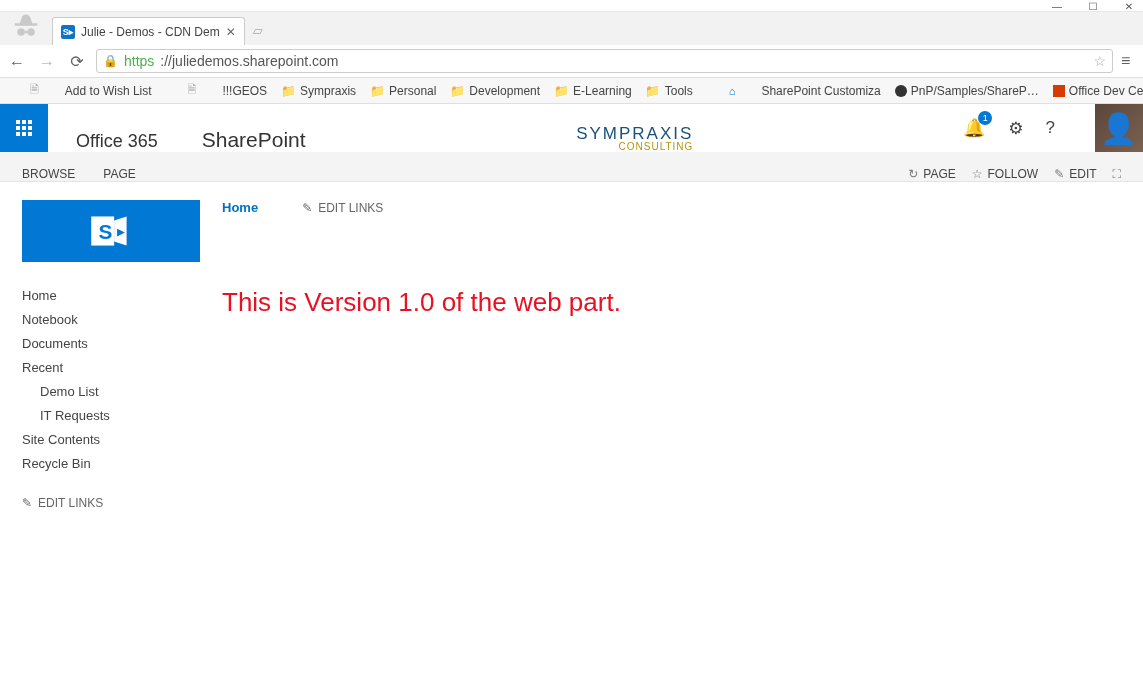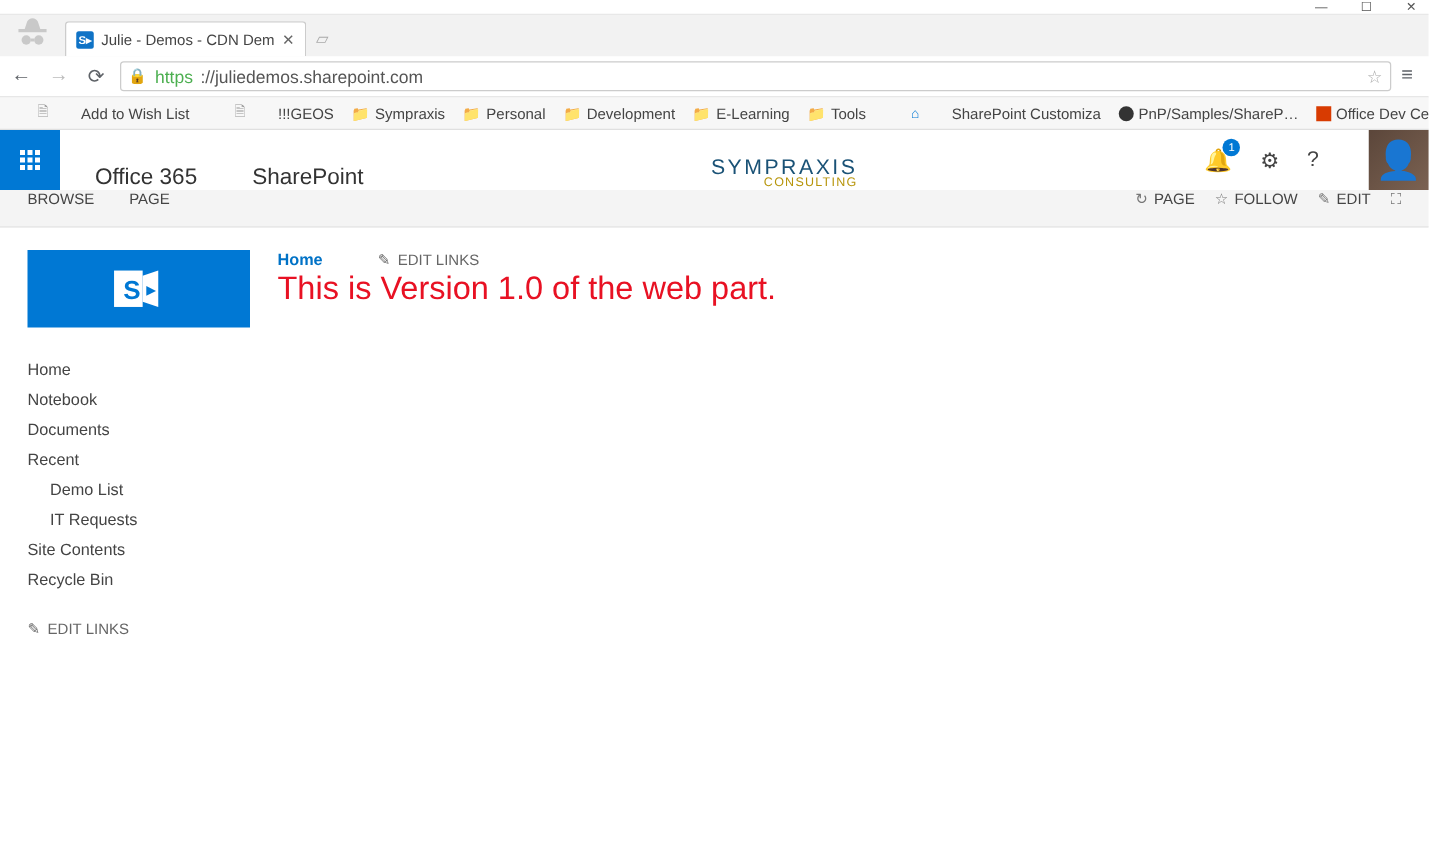--- a/index.html
+++ b/index.html
@@ -37,32 +37,32 @@
   .bookmark .page { color: #999; font-size: 11px; }
   .bookmark .gh { width:12px; height:12px; background:#333; border-radius:50%; }
   .bookmark .od { width:12px; height:12px; background:#d83b01; }
   
   
   .suitebar { height: 48px; display: flex; align-items: flex-end; background: #fff; }
   .waffle { width: 48px; height: 48px; background: #0078d4; display: flex; align-items: center; justify-content: center; color: #fff; }
   .waffle-grid { display: grid; grid-template-columns: repeat(3, 4px); gap: 2px; }
   .waffle-grid span { width: 4px; height: 4px; background: #fff; }
   .brand { font-size: 18px; color: #333; margin-left: 28px; font-weight: 400; }
-  .app-name { font-size: 18px; color: #333; margin-left: 44px; }
+  .app-name { font-size: 21px; color: #333; margin-left: 44px; }
   .logo { margin-left: auto; margin-right: auto; text-align:center; line-height:1; }
   .logo .l1 { font-size: 17px; color: #1a5276; letter-spacing: 2px; font-weight: 300; }
   .logo .l2 { font-size: 10px; color: #b7950b; letter-spacing: 1px; display:block; text-align:right; }
   .suite-actions { display: flex; align-items: center; gap: 22px; padding-right: 0; }
   .bell { position: relative; color: #333; font-size: 18px; }
   .bell .badge { position: absolute; top: -6px; right: -6px; width: 14px; height: 14px; border-radius: 50%; background: #0078d4; color: #fff; font-size: 9px; display: flex; align-items: center; justify-content: center; }
   .gear, .help { color: #444; font-size: 17px; }
   .avatar { width: 48px; height: 48px; background: linear-gradient(135deg,#5b463a,#7b6252); margin-left: 18px; display:flex; align-items:center; justify-content:center; font-size:30px; }
   
   
-  .ribbon { height: 30px; background: #f4f4f4; display: flex; align-items: flex-start; padding: 0 22px; border-bottom: 1px solid #e4e4e4; }
+  .ribbon { height: 30px; background: #f4f4f4; display: flex; align-items: flex-end; padding: 0 22px; border-bottom: 1px solid #e4e4e4; }
   .ribbon-left { display: flex; gap: 28px; font-size: 12px; color: #444; }
   .ribbon-right { margin-left: auto; display: flex; gap: 16px; font-size: 12px; color: #444; align-items: center; }
   .ribbon-right .ri { display: flex; align-items: center; gap: 5px; }
   .ribbon-right .ico { font-size: 12px; color: #777; }
   
   
   .page { display: flex; padding: 18px 22px; gap: 22px; }
   .leftcol { width: 178px; flex-shrink: 0; }
   .sitelogo { width: 178px; height: 62px; background: #0078d4; display: flex; align-items: center; justify-content: center; color: #fff; }
   .quicklaunch { margin-top: 26px; display: flex; flex-direction: column; gap: 9px; font-size: 13px; color: #444; }
@@ -73,21 +73,21 @@
   .maincol { flex: 1; }
   .topnav { display: flex; align-items: center; gap: 44px; font-size: 13px; }
   .topnav .home { color: #0072c6; font-weight: 600; }
   .topnav .editlinks { color: #666; display: flex; align-items: center; gap: 6px; font-size: 12px; }
   .searchbox-wrap { margin-left: auto; display: flex; align-items: center; border: 1px solid #ccc; height: 24px; width: 250px; padding: 0 6px; }
   .searchbox-wrap input { border: none; flex: 1; font-size: 12px; color: #999; outline: none; }
   .searchbox-wrap .drop { color: #888; font-size: 10px; margin-right: 8px; }
   .searchbox-wrap .mag { color: #555; font-size: 13px; }
   
   .pagetitle { font-size: 34px; font-weight: 300; color: #333; margin-top: 6px; }
-  .webpart-text { font-size: 26px; color: #e81123; font-weight: 400; }
+  .webpart-text { font-size: 26px; color: #e81123; margin-top: 72px; font-weight: 400; }
 </style>
 </head>
 <body>
 
 <div class="titlebar">
   <div class="window-btn">—</div>
   <div class="window-btn">☐</div>
   <div class="window-btn">✕</div>
 </div>
 

